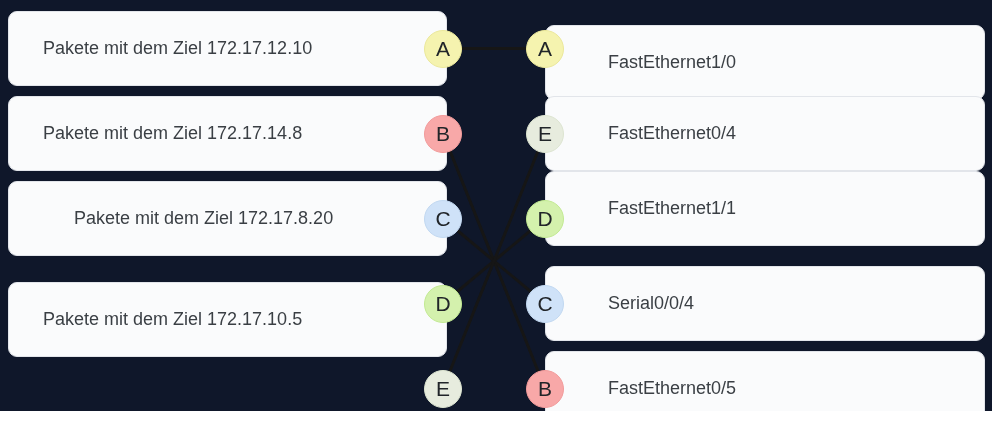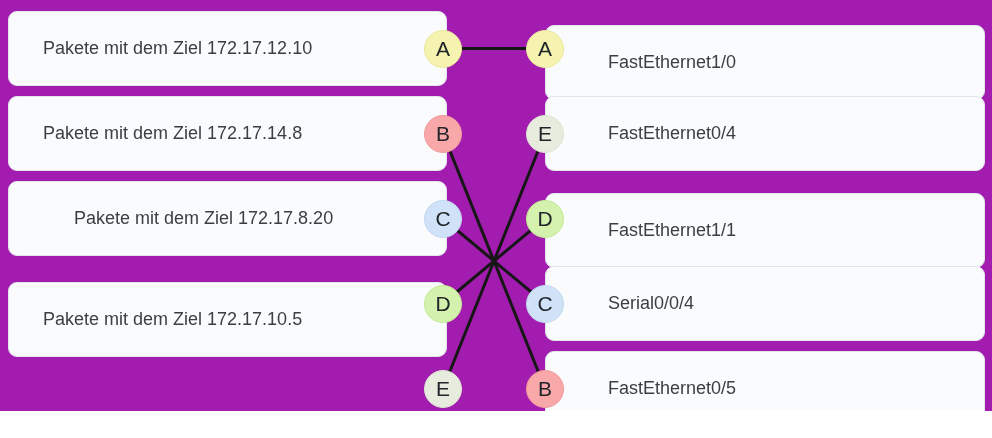--- a/index.html
+++ b/index.html
@@ -1,20 +1,20 @@
 <!DOCTYPE html>
 <html><head>
 <meta charset="utf-8">
 <style>
   html, body { margin: 0; padding: 0; background: #ffffff; }
   .stage {
     position: relative;
     width: 992px;
     height: 411px;
-    background: #a21caf;
+    background: #0f172a;
     overflow: hidden;
     font-family: "Liberation Sans", sans-serif;
   }
   .card {
     position: absolute;
     height: 75px;
     background: #fafbfc;
     border: 1px solid #e2e5ea;
     border-radius: 9px;
     box-sizing: border-box;
@@ -96,21 +96,21 @@
     <div class="handle" style="left: 424px; top: 284.5px; background: rgb(212, 241, 173); border-color: rgb(194, 234, 146);">D</div>
     <div class="handle" style="left: 424px; top: 369.5px; background: rgb(231, 236, 222); border-color: rgb(221, 229, 209);">E</div>
     <div class="card card-right" style="top: 25px;">
       <div class="card-label">FastEthernet1/0</div>
     </div>
     <div class="handle" style="left: 526px; top: 29.5px; background: rgb(245, 243, 175); border-color: rgb(235, 232, 154);">A</div>
     <div class="card card-right" style="top: 96px;">
       <div class="card-label">FastEthernet0/4</div>
     </div>
     <div class="handle" style="left: 526px; top: 114.5px; background: rgb(231, 236, 222); border-color: rgb(221, 229, 209);">E</div>
-    <div class="card card-right" style="top: 193px;">
+    <div class="card card-right" style="top: 171px;">
       <div class="card-label">FastEthernet1/1</div>
     </div>
     <div class="handle" style="left: 526px; top: 199.5px; background: rgb(212, 241, 173); border-color: rgb(194, 234, 146);">D</div>
     <div class="card card-right" style="top: 266px;">
       <div class="card-label">Serial0/0/4</div>
     </div>
     <div class="handle" style="left: 526px; top: 284.5px; background: rgb(207, 226, 248); border-color: rgb(193, 216, 241);">C</div>
     <div class="card card-right" style="top: 351px;">
       <div class="card-label">FastEthernet0/5</div>
     </div>

